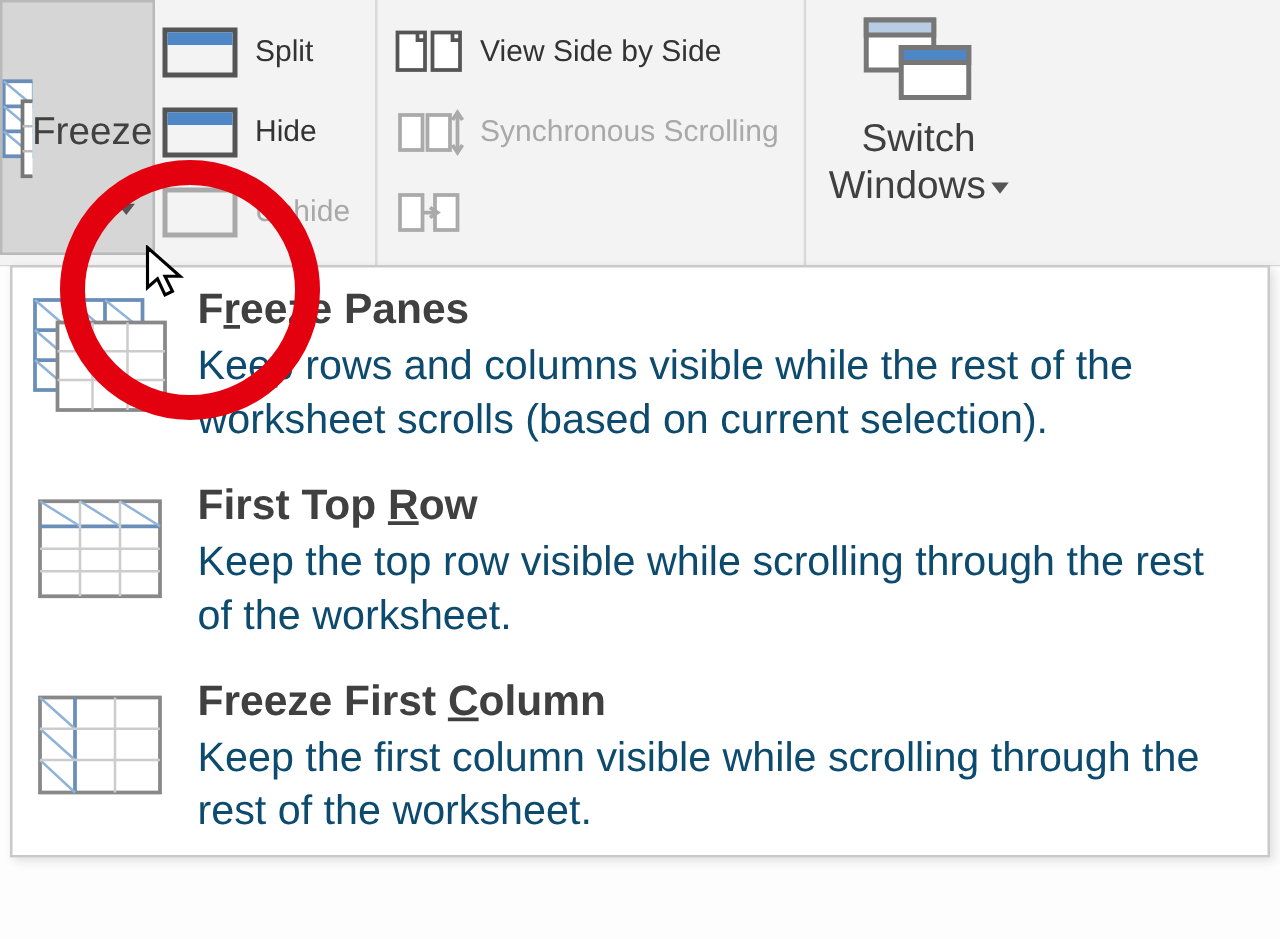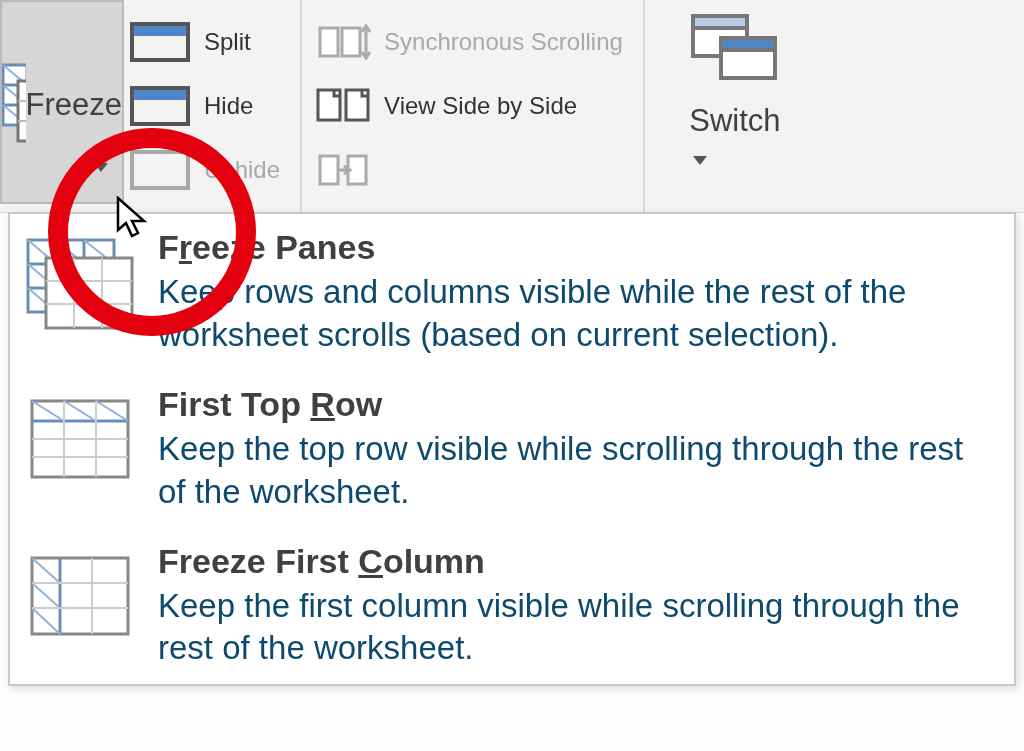--- a/index.html
+++ b/index.html
@@ -95,21 +95,21 @@
     width: 180px;
     display:flex;
     flex-direction:column;
     align-items:center;
     justify-content:flex-start;
     font-size:31px;
     color:#404040;
     padding-top:10px;
     height:196px;
   }
-  .switch-button .label { line-height:1.2; margin-top:16px; position:relative; }
+  .switch-button .label { text-align:center; line-height:1.2; margin-top:6px; position:relative; }
   .switch-button .drop-tri {
     display:inline-block; vertical-align:middle;
     width:0;height:0;
     border-left:7px solid transparent;
     border-right:7px solid transparent;
     border-top:9px solid #555;
     margin-left:4px;
   }
 
   
@@ -206,60 +206,60 @@
       </div>
       <div class="side-button disabled">
         <div class="icon-box"></div>
         <span>Unhide</span>
       </div>
     </div>
   </div>
 
   <div class="ribbon-group">
     <div class="side-buttons" style="padding-left:14px;">
+      <div class="side-button">
+        <svg class="icon-svg">
+          <rect x="2" y="8" width="22" height="30" fill="#fff" stroke="#555" stroke-width="3"></rect>
+          <polyline points="18,8 18,14 24,14" fill="none" stroke="#555" stroke-width="3"></polyline>
+          <rect x="30" y="8" width="22" height="30" fill="#fff" stroke="#555" stroke-width="3"></rect>
+          <polyline points="46,8 46,14 52,14" fill="none" stroke="#555" stroke-width="3"></polyline>
+        </svg>
+        <span>View Side by Side</span>
+      </div>
       <div class="side-button disabled">
         <svg class="icon-svg">
           <rect x="4" y="10" width="18" height="28" fill="#fff" stroke="#aaa" stroke-width="3"></rect>
           <rect x="26" y="10" width="18" height="28" fill="#fff" stroke="#aaa" stroke-width="3"></rect>
           <line x1="50" y1="10" x2="50" y2="38" stroke="#aaa" stroke-width="3"></line>
           <polyline points="46,14 50,8 54,14" fill="none" stroke="#aaa" stroke-width="3"></polyline>
           <polyline points="46,34 50,40 54,34" fill="none" stroke="#aaa" stroke-width="3"></polyline>
         </svg>
         <span>Synchronous Scrolling</span>
       </div>
-      <div class="side-button">
-        <svg class="icon-svg">
-          <rect x="2" y="8" width="22" height="30" fill="#fff" stroke="#555" stroke-width="3"></rect>
-          <polyline points="18,8 18,14 24,14" fill="none" stroke="#555" stroke-width="3"></polyline>
-          <rect x="30" y="8" width="22" height="30" fill="#fff" stroke="#555" stroke-width="3"></rect>
-          <polyline points="46,8 46,14 52,14" fill="none" stroke="#555" stroke-width="3"></polyline>
-        </svg>
-        <span>View Side by Side</span>
-      </div>
       <div class="side-button disabled">
         <svg class="icon-svg">
           <rect x="4" y="10" width="18" height="28" fill="#fff" stroke="#aaa" stroke-width="3"></rect>
           <rect x="32" y="10" width="18" height="28" fill="#fff" stroke="#aaa" stroke-width="3"></rect>
           <line x1="22" y1="24" x2="32" y2="24" stroke="#aaa" stroke-width="3"></line>
           <polyline points="28,20 34,24 28,28" fill="none" stroke="#aaa" stroke-width="3"></polyline>
         </svg>
       </div>
     </div>
   </div>
 
   <div class="switch-button">
     <svg width="96" height="76">
       <rect x="6" y="6" width="54" height="40" fill="#fff" stroke="#777" stroke-width="4"></rect>
       <rect x="6" y="6" width="54" height="12" fill="#b8cde4" stroke="#777" stroke-width="4"></rect>
       <rect x="34" y="28" width="54" height="40" fill="#fff" stroke="#777" stroke-width="4"></rect>
       <rect x="34" y="28" width="54" height="12" fill="#4f86c6" stroke="#777" stroke-width="4"></rect>
     </svg>
     <div class="label">
       <span>Switch</span><br>
-      <span class="drop-tri"></span>
+      <span>Windows</span><span class="drop-tri"></span>
     </div>
   </div>
 </div>
 
 <div class="dropdown">
 
   <div class="menu-item">
     <svg class="menu-icon">
       <rect x="2" y="6" width="86" height="72" fill="#fff" stroke="#6b8eb8" stroke-width="3"></rect>
       <line x1="2" y1="30" x2="88" y2="30" stroke="#6b8eb8" stroke-width="3"></line>

